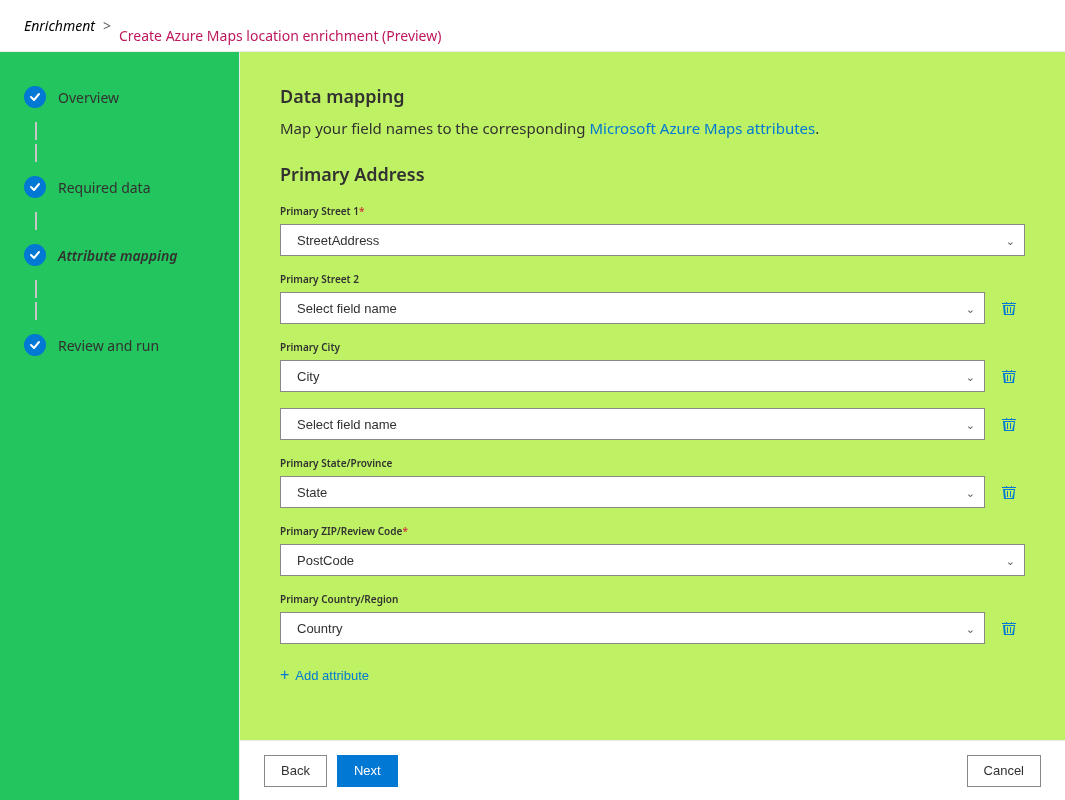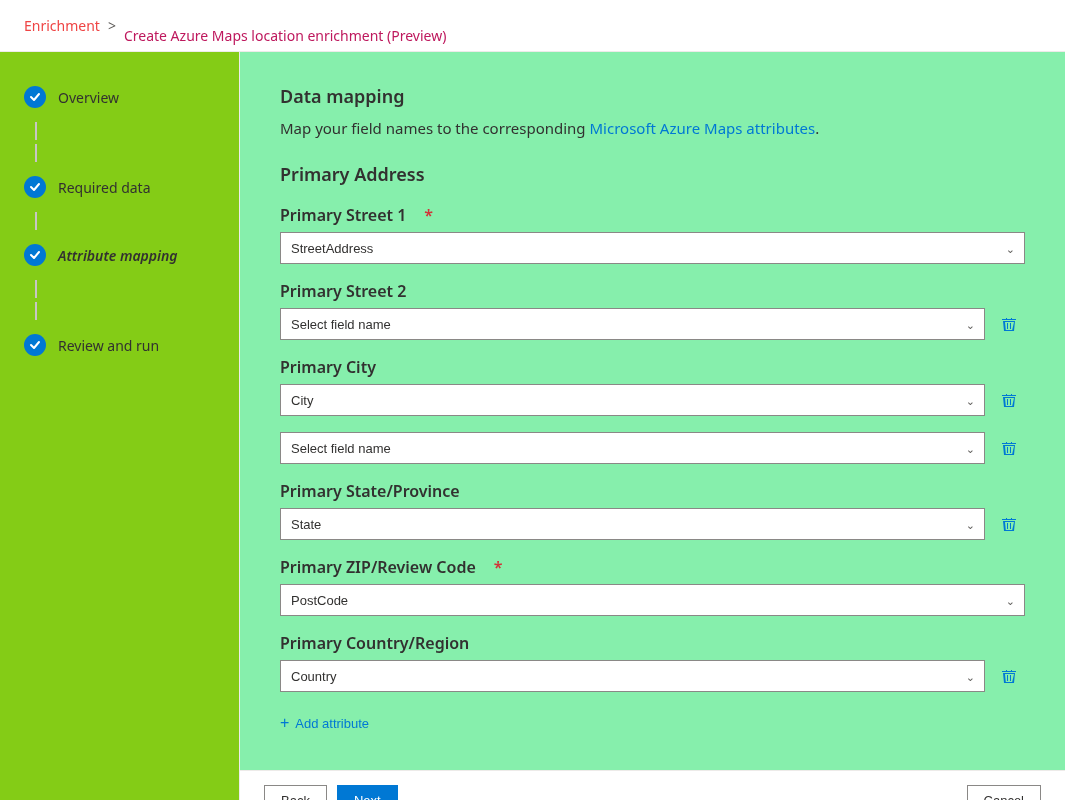--- a/index.html
+++ b/index.html
@@ -16,42 +16,43 @@
     .header {
       background: #ffffff;
       border-bottom: 1px solid #edebe9;
       padding: 14px 24px;
       display: flex;
       align-items: center;
       gap: 8px;
       height: 52px;
     }
     .breadcrumb-item {
-      color: #ef4444;
+      color: #000000;
       font-size: 14px;
       cursor: pointer;
+      font-style: italic;
     }
     .breadcrumb-separator {
       color: #605e5c;
       font-size: 14px;
     }
     .breadcrumb-current {
       color: #be185d;
       font-size: 14px;
       margin-top: 20px;
     }
     
     .main-layout {
       display: flex;
       height: calc(800px - 52px);
     }
     
     .sidebar {
       width: 240px;
-      background: #84cc16;
+      background: #22c55e;
       border-right: 1px solid #edebe9;
       padding: 24px 0;
       display: flex;
       flex-direction: column;
       gap: 4px;
     }
     .sidebar-item {
       display: flex;
       align-items: center;
       gap: 12px;
@@ -87,21 +88,21 @@
       font-size: 14px;
       color: #323130;
     }
     .sidebar-item.active .sidebar-label {
       font-weight: 600;
       color: #323130;
     }
     
     .content-area {
       flex: 1;
-      background: #86efac;
+      background: #bef264;
       overflow-y: auto;
       display: flex;
       flex-direction: column;
       justify-content: space-between;
     }
     .content-body {
       flex: 1;
       padding: 32px 40px;
     }
     .section-title {
@@ -122,46 +123,46 @@
     .subsection-title {
       font-size: 18px;
       font-weight: 600;
       color: #323130;
       margin-bottom: 18px;
     }
     .field-group {
       margin-bottom: 16px;
     }
     .field-label {
-      font-size: 16px;
+      font-size: 10px;
       font-weight: 600;
       color: #323130;
       margin-bottom: 6px;
       display: flex;
       align-items: center;
-      gap: 18px;
+      gap: 0;
     }
     .required-star {
       color: #d13438;
     }
     .field-row {
       display: flex;
       align-items: center;
       gap: 8px;
     }
     .select-wrapper {
       position: relative;
       flex: 1;
     }
     .field-select {
       width: 100%;
       height: 32px;
       border: 1px solid #8a8886;
       background: #ffffff;
-      padding: 0 32px 0 10px;
+      padding: 0 32px 0 16px;
       font-size: 13px;
       color: #323130;
       appearance: none;
       cursor: pointer;
       outline: none;
     }
     .select-arrow {
       position: absolute;
       right: 10px;
       top: 50%;

